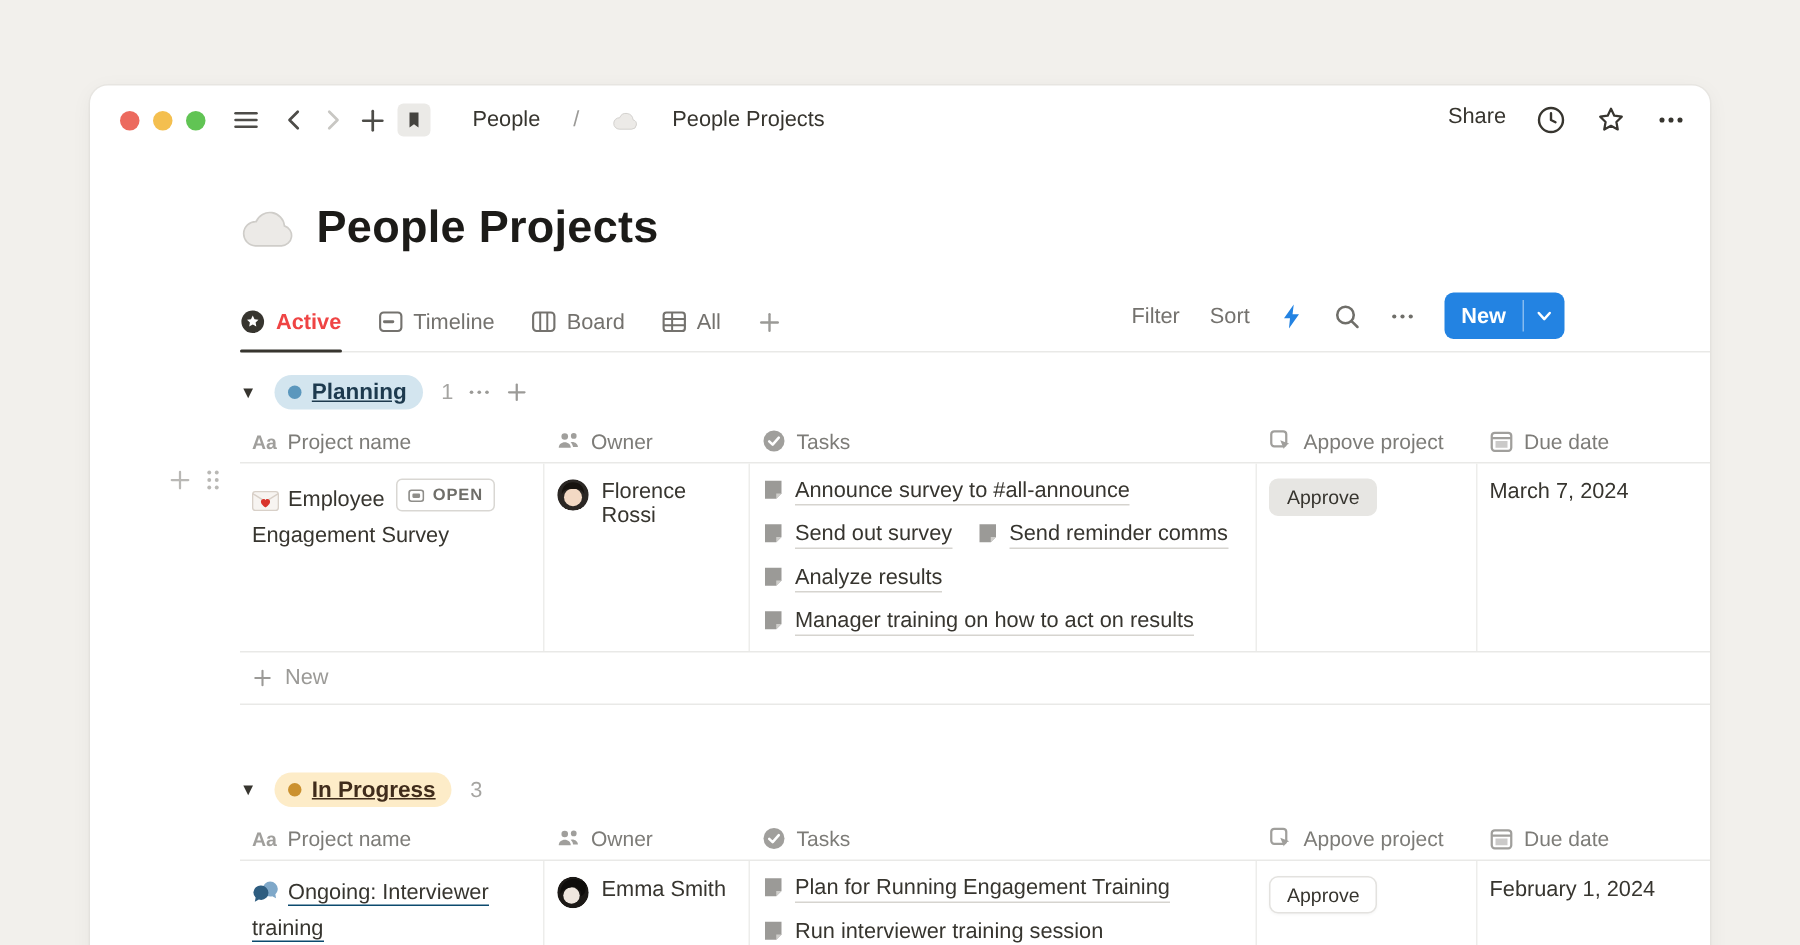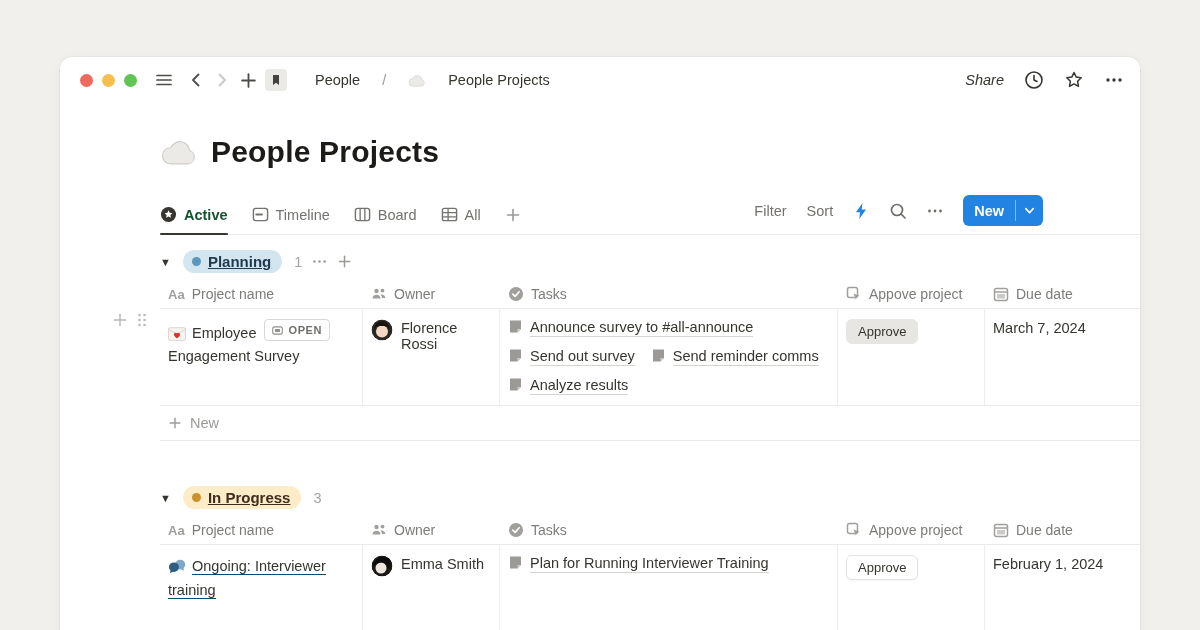--- a/index.html
+++ b/index.html
@@ -18,31 +18,31 @@
   }
   
   .topbar { height:46px; display:flex; align-items:center; padding:0 16px 0 20px; }
   .traffic { display:flex; gap:9px; margin-right:14px; }
   .dot { width:13px; height:13px; border-radius:50%; }
   .tb-icon { display:flex; align-items:center; justify-content:center; width:26px; height:26px; border-radius:4px; color:#4d4c48; }
   .tb-icon.muted { color:#c8c7c3; }
   .crumb-icon-wrap { width:22px; height:22px; background:#ebeae7; border-radius:4px; display:flex; align-items:center; justify-content:center; margin:0 6px 0 4px; color:#44433f; }
   .breadcrumb { display:flex; align-items:center; font-size:14.5px; gap:22px; }
   .crumb-sep { color:#9b9a97; }
-  .topbar-right { margin-left:auto; display:flex; align-items:center; gap:20px; color:#37352f;font-style:italic; }
+  .topbar-right { margin-left:auto; display:flex; gap:20px; color:#37352f; }
   .share { font-size:14.5px; cursor:default; }
   .tb-right-icon { color:#37352f; display:flex; }
   
   .page-title-row { display:flex; align-items:center; gap:13px; margin:32px 0 0 100px; }
   .page-title { font-size:30px; font-weight:700; color:#1c1b18; letter-spacing:0.2px; }
   
   .toolbar { margin:26px 0 0 100px; display:flex; align-items:flex-end; justify-content:space-between; border-bottom:1px solid #e9e9e7; }
   .tabs { display:flex; gap:24px; }
   .tab { display:flex; align-items:center; gap:7px; font-size:14.5px; color:#74726e; padding-bottom:11px; position:relative; cursor:default; }
-  .tab.active { color:#14532d; font-weight:700; }
+  .tab.active { color:#ef4444; font-weight:700; }
   .tab.active::after { content:""; position:absolute; left:0; right:0; bottom:-1px; height:2.5px; background:#37352f; border-radius:1px; }
   .tab .ticon { color:#74726e; display:flex; }
   .tab.active .ticon { color:#37352f; }
   .view-controls { display:flex; align-items:center; gap:20px; margin:0 97px 8px 0; }
   .ctrl-label { font-size:14.5px; color:#74726e; }
   .ctrl-icon { display:flex; color:#6f6e69; }
   .new-btn { display:flex; align-items:stretch; background:#2383e2; border-radius:6px; color:#fff; height:31px; overflow:hidden; cursor:default; }
   .new-btn-main { display:flex; align-items:center; font-size:14.5px; font-weight:700; padding:0 11px; }
   .new-btn-divider { width:1px; background:rgba(255,255,255,0.45); margin:5px 0; }
   .new-btn-caret { display:flex; align-items:center; padding:0 8px; }
@@ -381,20 +381,27 @@
             </svg>
             <span class="task-label">Send reminder comms</span>
           </span>
         <span class="task">
             <svg width="15" height="15" viewBox="0 0 15 15">
               <path d="M2 1.5h11v8.5l-3.5 3.5H2z" fill="#9b9a97"></path>
               <path d="M13 10l-3.5 3.5V10z" fill="#cfcecb"></path>
             </svg>
             <span class="task-label">Analyze results</span>
           </span>
+        <span class="task">
+            <svg width="15" height="15" viewBox="0 0 15 15">
+              <path d="M2 1.5h11v8.5l-3.5 3.5H2z" fill="#9b9a97"></path>
+              <path d="M13 10l-3.5 3.5V10z" fill="#cfcecb"></path>
+            </svg>
+            <span class="task-label">Manager training on how to act on results</span>
+          </span>
       </div>
       <div class="td">
         <span class="approve-btn filled">Approve</span>
       </div>
       <div class="td due-cell">March 7, 2024</div>
     </div>
 
     <div class="new-row">
       <svg width="14" height="14" viewBox="0 0 16 16">
           <g stroke="currentColor" stroke-width="1.6" stroke-linecap="round">
@@ -507,21 +514,28 @@
             </svg>
         </span>
         <span class="owner-name">Emma Smith</span>
       </div>
       <div class="td tasks-cell">
         <span class="task">
             <svg width="15" height="15" viewBox="0 0 15 15">
               <path d="M2 1.5h11v8.5l-3.5 3.5H2z" fill="#9b9a97"></path>
               <path d="M13 10l-3.5 3.5V10z" fill="#cfcecb"></path>
             </svg>
-            <span class="task-label">Plan for Running Interviewer Training</span>
+            <span class="task-label">Plan for Running Engagement Training</span>
+          </span>
+        <span class="task">
+            <svg width="15" height="15" viewBox="0 0 15 15">
+              <path d="M2 1.5h11v8.5l-3.5 3.5H2z" fill="#9b9a97"></path>
+              <path d="M13 10l-3.5 3.5V10z" fill="#cfcecb"></path>
+            </svg>
+            <span class="task-label">Run interviewer training session</span>
           </span>
       </div>
       <div class="td">
         <span class="approve-btn outline">Approve</span>
       </div>
       <div class="td due-cell">February 1, 2024</div>
     </div>
   </div>
 
 </div>

